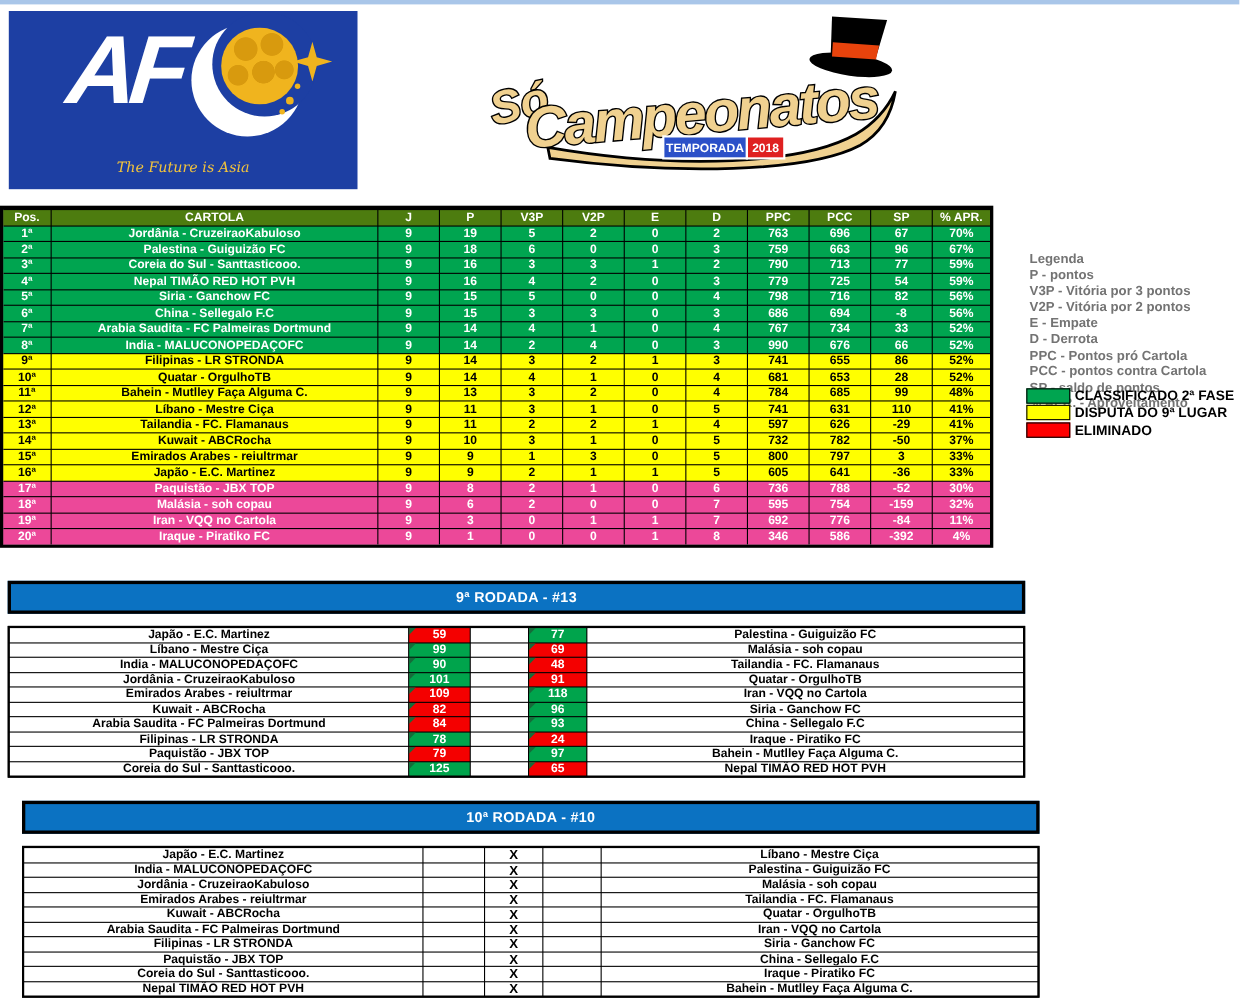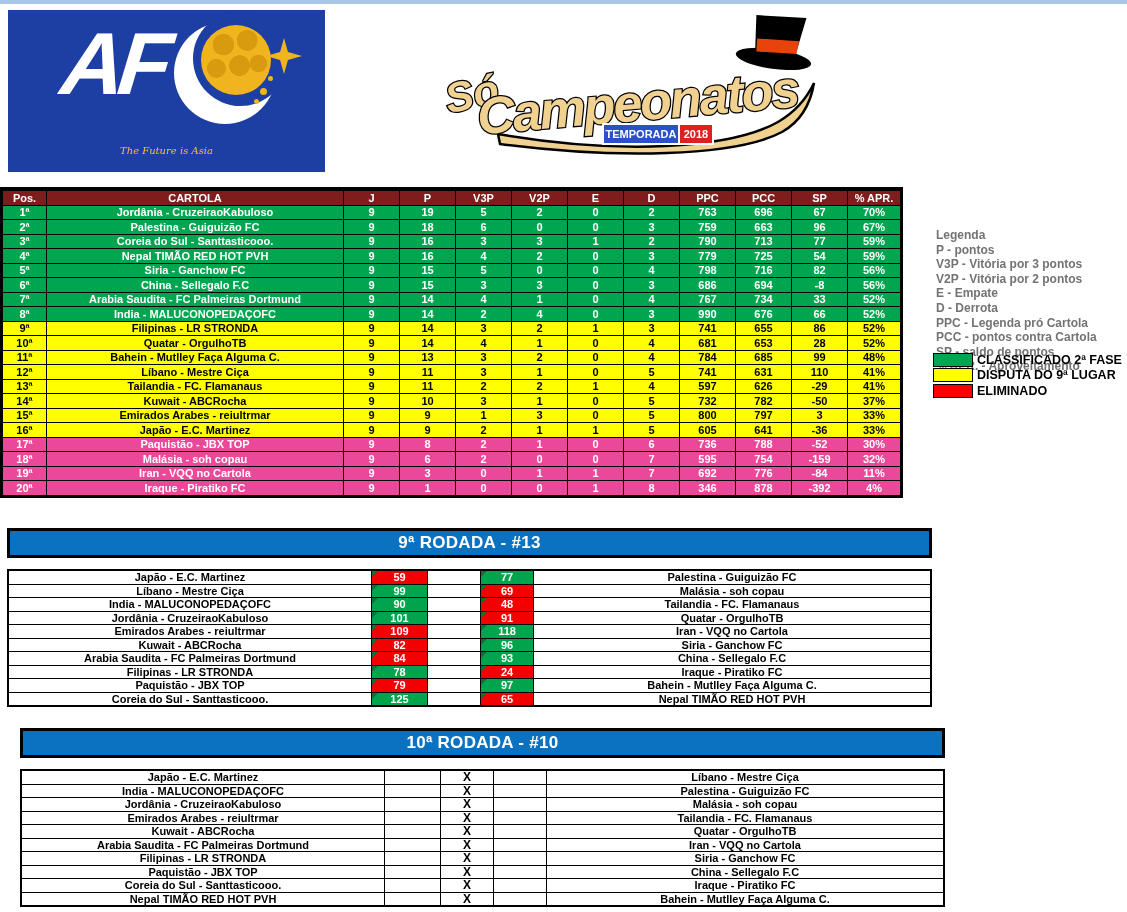--- a/index.html
+++ b/index.html
@@ -20,50 +20,50 @@
       radial-gradient(circle at 66% 22%, #d89a0e 0 14%, transparent 15%),
       radial-gradient(circle at 55% 58%, #d89a0e 0 18%, transparent 19%),
       radial-gradient(circle at 22% 62%, #d89a0e 0 13%, transparent 14%),
       radial-gradient(circle at 82% 55%, #d89a0e 0 12%, transparent 13%);}
   .dot{position:absolute;border-radius:50%;background:#f0b41e;}
   .spark{position:absolute;left:92px;top:16px;width:36px;height:36px;background:#f0b41e;
          clip-path:polygon(50% 0,61% 39%,100% 50%,61% 61%,50% 100%,39% 61%,0 50%,39% 39%);}
   .afc .name{position:absolute;left:0;right:0;top:110px;text-align:center;color:#fff;
              font-weight:bold;font-size:19px;letter-spacing:.2px;}
   .afc .slogan{position:absolute;left:0;right:0;top:135px;text-align:center;color:#f2c33c;
-               font-style:italic;font-size:10px;font-family:"DejaVu Serif",serif;}
+               font-style:italic;font-size:13px;font-family:"DejaVu Serif",serif;}
 
   
   .solog{position:absolute;left:430px;top:8px;width:398px;height:160px;}
 
   
   .main{position:absolute;left:0;top:187px;width:897px;border:3px solid #000;background:#000;}
   .mbar{height:23px;background:#0b72c2;color:#fff;font-weight:bold;font-size:18px;
         text-align:center;line-height:23px;letter-spacing:.4px;}
   .sgrid{display:grid;grid-template-columns:43px 296px repeat(9,55px) 1fr;
          grid-auto-rows:13.5px;gap:1px;background:#000;border-top:1px solid #000;}
   .cell{display:flex;align-items:center;justify-content:center;font-size:11px;font-weight:bold;
         line-height:12px;white-space:nowrap;overflow:hidden;}
-  .head{background:#7f1d1d;color:#fff;}
+  .head{background:#4d7c0f;color:#fff;}
   .z-green{background:#00a550;color:#fff;}
   .z-yellow{background:#ffff00;color:#000;}
   .z-red{background:#ec4899;color:#fff;}
 
   
   .legend{position:absolute;left:936px;top:228px;width:190px;color:#737373;}
   .legend .ln{font-size:12px;font-weight:bold;line-height:14.6px;white-space:nowrap;}
   .lzwrap{position:absolute;left:933px;top:352px;}
   .lz{display:flex;align-items:center;height:15.5px;}
   .lz .bx{width:38px;height:12px;border:1px solid #000;margin-right:4px;}
   .lz .lb{font-size:12.5px;font-weight:bold;white-space:nowrap;}
 
   
   .round{position:absolute;left:7px;width:925px;}
   .rbar{height:24px;border:3px solid #000;background:#0b72c2;color:#fff;font-weight:bold;
-        font-size:17px;text-align:center;line-height:24px;letter-spacing:.3px;}
+        font-size:13px;text-align:center;line-height:24px;letter-spacing:.3px;}
   .rgrid{margin-top:11px;display:grid;grid-template-columns:362px 55px 52px 52px 1fr;
          grid-auto-rows:12.5px;gap:1px;background:#000;border:2px solid #000;}
   .rname{background:#fff;display:flex;align-items:center;justify-content:center;
          font-size:11px;font-weight:bold;white-space:nowrap;overflow:hidden;}
   .rscore{position:relative;background:#fff;display:flex;align-items:center;justify-content:center;
           font-size:11px;font-weight:bold;}
   .rscore.win{background:#00a44c;color:#fff;}
   .rscore.loss{background:#f40000;color:#fff;}
   .rscore.win::before,.rscore.loss::before{content:"";position:absolute;left:0;top:0;
           border-top:6px solid #166c3a;border-right:6px solid transparent;}
@@ -353,34 +353,34 @@
         <div class="cell z-red">11%</div>
         <div class="cell z-red">20ª</div>
         <div class="cell z-red">Iraque - Piratiko FC</div>
         <div class="cell z-red">9</div>
         <div class="cell z-red">1</div>
         <div class="cell z-red">0</div>
         <div class="cell z-red">0</div>
         <div class="cell z-red">1</div>
         <div class="cell z-red">8</div>
         <div class="cell z-red">346</div>
-        <div class="cell z-red">878</div>
+        <div class="cell z-red">586</div>
         <div class="cell z-red">-392</div>
         <div class="cell z-red">4%</div>
       </div>
   </div>
 
   <div class="legend">
       <div class="ln">Legenda</div>
       <div class="ln">P - pontos</div>
       <div class="ln">V3P - Vitória por 3 pontos</div>
       <div class="ln">V2P - Vitória por 2 pontos</div>
       <div class="ln">E - Empate</div>
       <div class="ln">D - Derrota</div>
-      <div class="ln">PPC - Legenda pró Cartola</div>
+      <div class="ln">PPC - Pontos pró Cartola</div>
       <div class="ln">PCC - pontos contra Cartola</div>
       <div class="ln">SP - saldo de pontos</div>
       <div class="ln">% APR. - Aproveitamento</div>
     </div>
   <div class="lzwrap">
       <div class="lz">
         <div class="bx" style="background: rgb(0, 165, 80);"></div>
         <div class="lb">CLASSIFICADO 2ª FASE</div>
       </div>
       <div class="lz">

